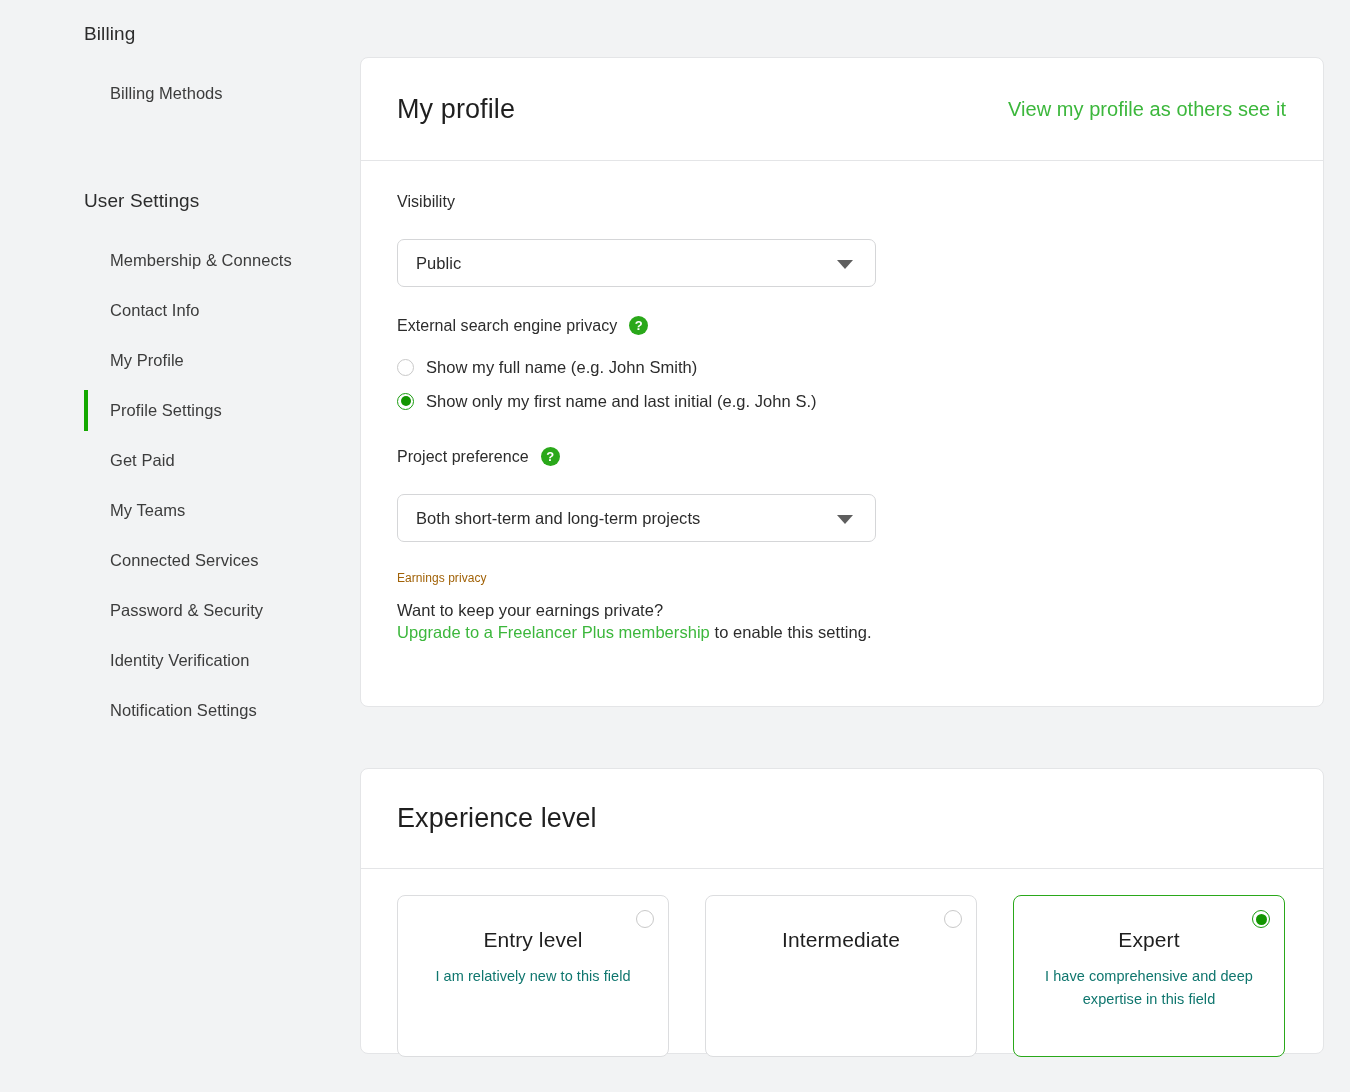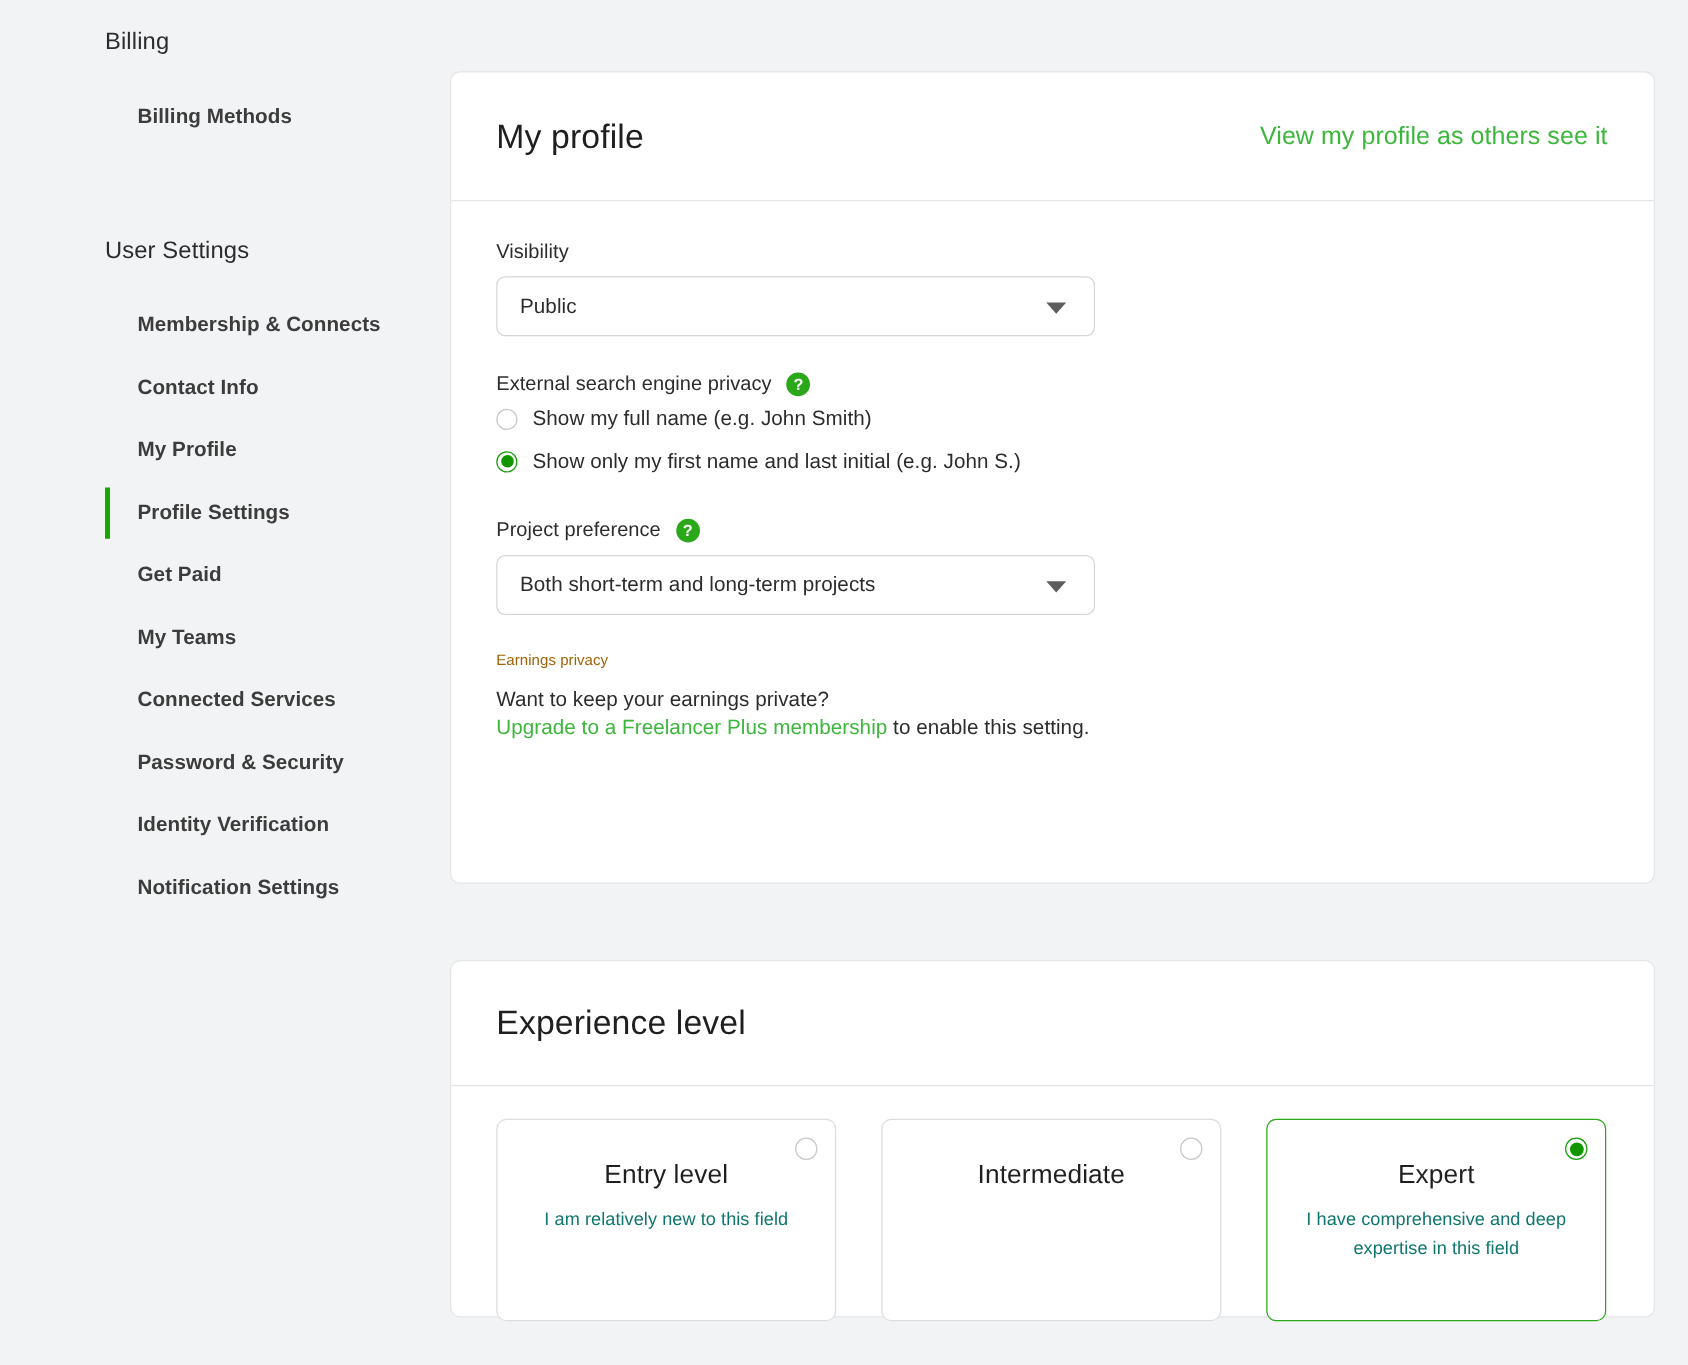--- a/index.html
+++ b/index.html
@@ -39,21 +39,20 @@
   .nav-group-title.second { margin-top: 67px; }
   .nav-item {
     position: relative;
     height: 50px;
     display: flex;
     align-items: center;
     padding-left: 110px;
     font-size: 16.5px;
     color: #3c3c3c;
     letter-spacing: 0.05px;
-    font-weight: bold;
   }
   .nav-item.sub-first { margin-top: 18px; }
   .nav-item.active-marker::before {
     content: "";
     position: absolute;
     left: 84px;
     top: 5px;
     width: 4px;
     height: 41px;
     background: #14a800;
@@ -113,21 +112,21 @@
     color: #ffffff;
     font-size: 13px;
     font-weight: 700;
     line-height: 1;
     font-family: "Liberation Sans", sans-serif;
     cursor: pointer;
   }
 
   .select-box {
     position: relative;
-    margin-top: 10px;
+    margin-top: 28px;
     width: 479px;
     height: 48px;
     border: 1px solid #d5d6d8;
     border-radius: 7px;
     background: #ffffff;
     display: flex;
     align-items: center;
     padding: 0 18px;
     font-size: 16.5px;
     color: #2c2c2c;
@@ -139,21 +138,21 @@
     right: 22px;
     top: 50%;
     width: 0;
     height: 0;
     margin-top: -3px;
     border-left: 8px solid transparent;
     border-right: 8px solid transparent;
     border-top: 9px solid #5e5e5e;
   }
 
-  .radio-list { margin-top: 1px; }
+  .radio-list { margin-top: 15px; }
   .radio-row {
     display: flex;
     align-items: center;
     height: 34px;
     cursor: pointer;
   }
   .radio {
     width: 17px;
     height: 17px;
     border-radius: 50%;

